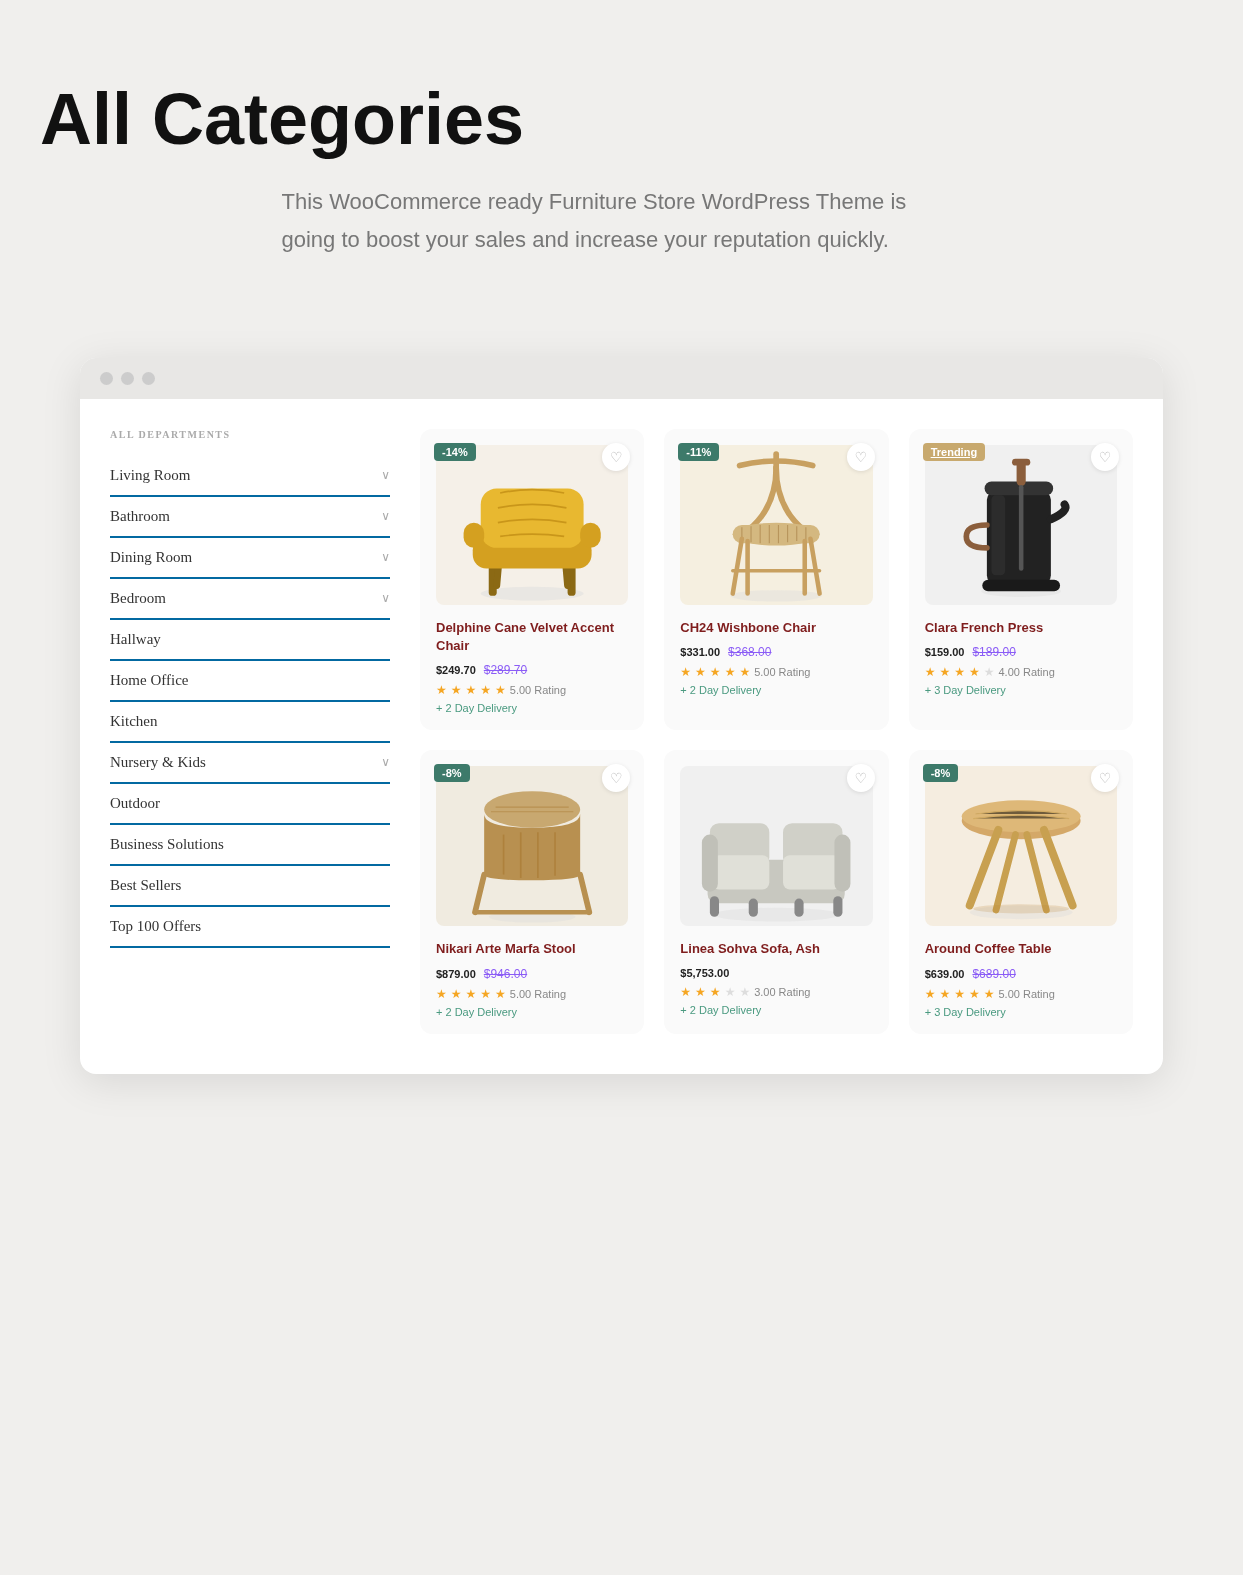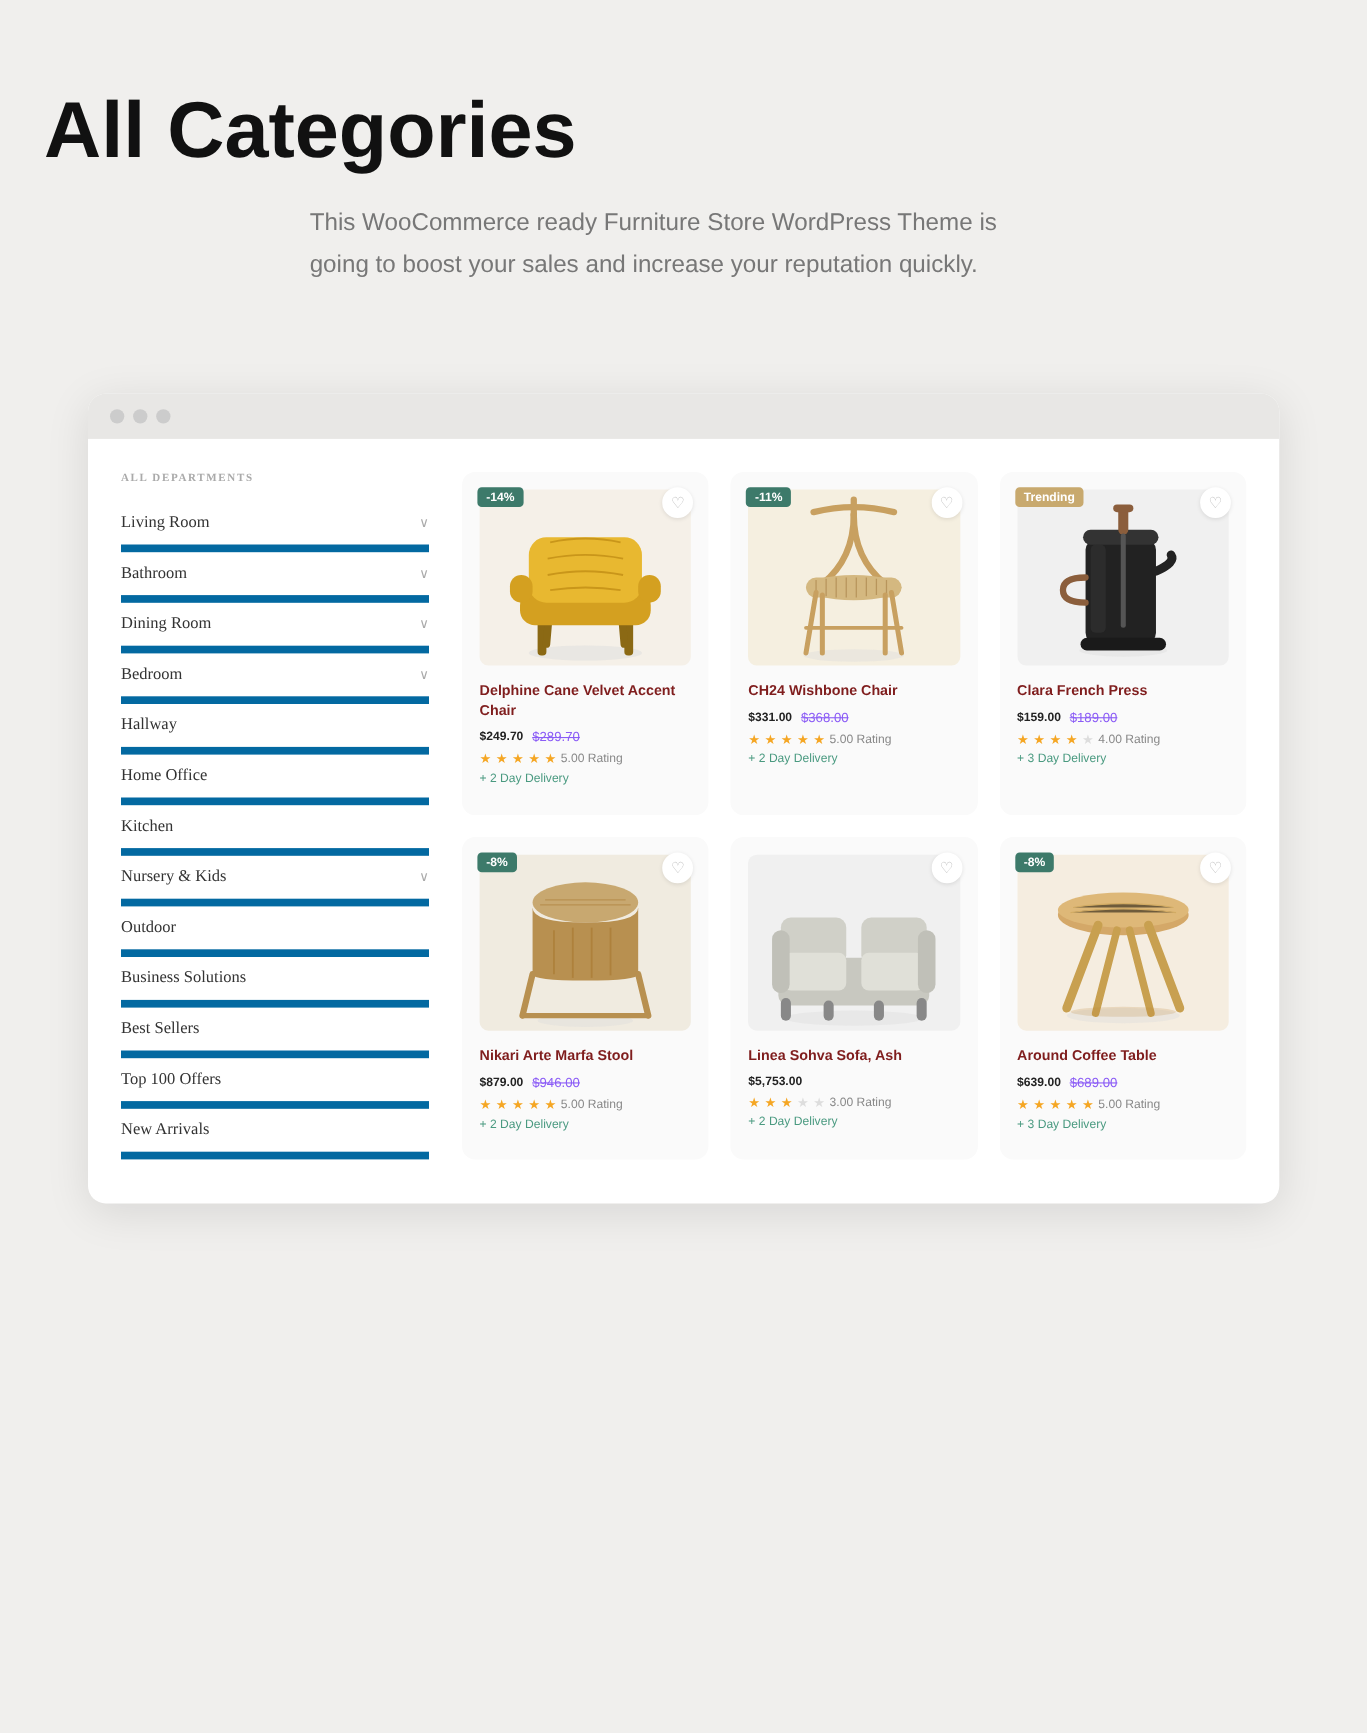--- a/index.html
+++ b/index.html
@@ -74,21 +74,21 @@
       letter-spacing: 1.5px;
       text-transform: uppercase;
       margin-bottom: 16px;
     }
 
     .sidebar-item {
       display: flex;
       align-items: center;
       justify-content: space-between;
       padding: 11px 0;
-      border-bottom: 7px solid #0369a1;
+      border-bottom: 2px solid #0369a1;
       font-size: 15px;
       color: #333;
       cursor: pointer;
     }
 
     .chevron {
       color: #aaa;
       font-size: 12px;
     }
 
@@ -117,20 +117,21 @@
       font-size: 11px;
       font-weight: 600;
       padding: 3px 8px;
       border-radius: 4px;
       z-index: 2;
     }
 
     .product-badge.trending {
       background: #c8a96e;
       color: #fff;
+      text-decoration: underline;
     }
 
     .wishlist-btn {
       position: absolute;
       top: 14px;
       right: 14px;
       width: 28px;
       height: 28px;
       background: #fff;
       border-radius: 50%;
@@ -283,23 +284,20 @@
       </div>
       <div class="sidebar-item">
         <span>Business Solutions</span>
       </div>
       <div class="sidebar-item">
         <span>Best Sellers</span>
       </div>
       <div class="sidebar-item">
         <span>Top 100 Offers</span>
       </div>
-      <div class="sidebar-item">
-        <span>New Arrivals</span>
-      </div>
     </div>
 
     <div class="product-grid">
 
       <div class="product-card">
         <div class="product-badge">-14%</div>
         <button class="wishlist-btn">♡</button>
         <div class="product-image-area img-chair-yellow">
           <svg viewBox="0 0 160 140" class="product-svg" xmlns="http://www.w3.org/2000/svg">
 

